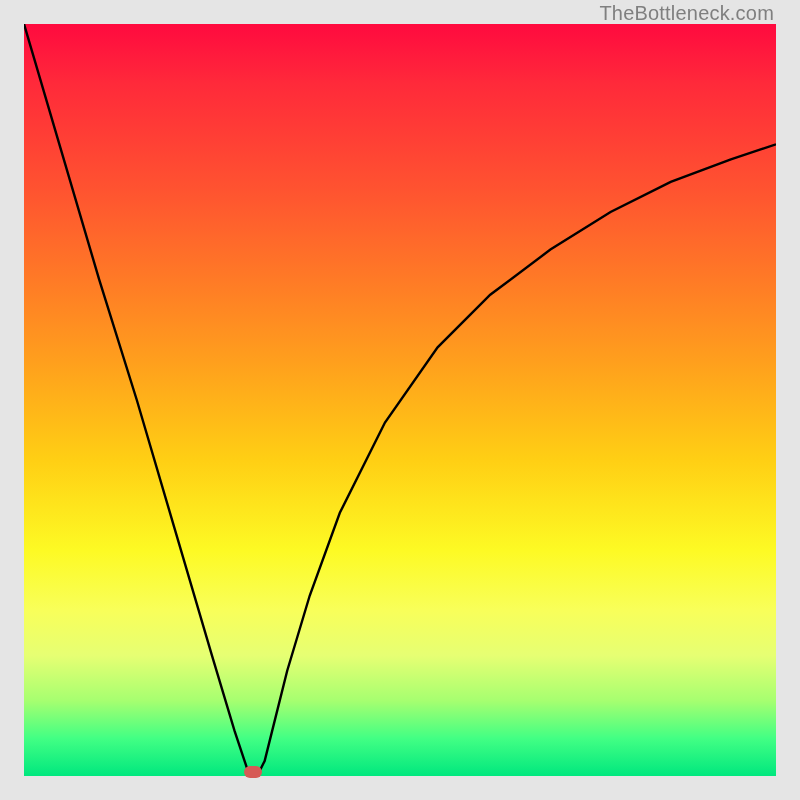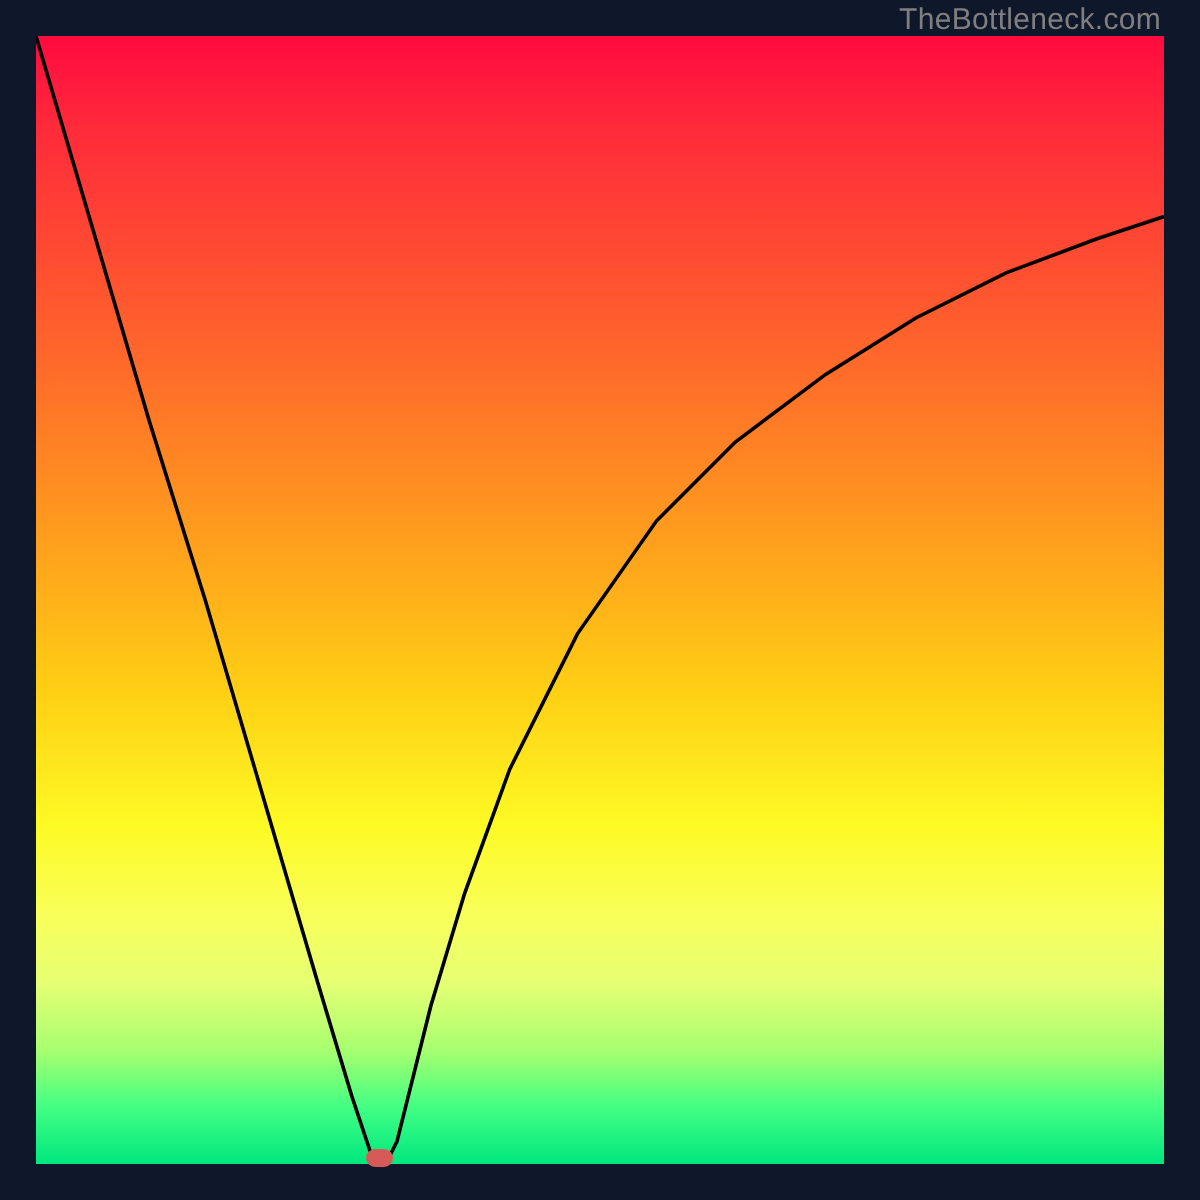--- a/index.html
+++ b/index.html
@@ -2,21 +2,21 @@
 <html><head>
 <meta charset="utf-8">
 <style>
   * { margin: 0; padding: 0; box-sizing: border-box; }
   html, body { width: 800px; height: 800px; overflow: hidden; }
   body { background: #000; position: relative; font-family: Arial, Helvetica, sans-serif; }
 
   .frame {
     position: absolute;
     inset: 0;
-    background: #0f172a;
+    background: #e5e5e5;
     text-align: center;
   }
 
   .plot-area {
     position: absolute;
     left: 24px;
     top: 24px;
     width: 752px;
     height: 752px;
     background: linear-gradient(

